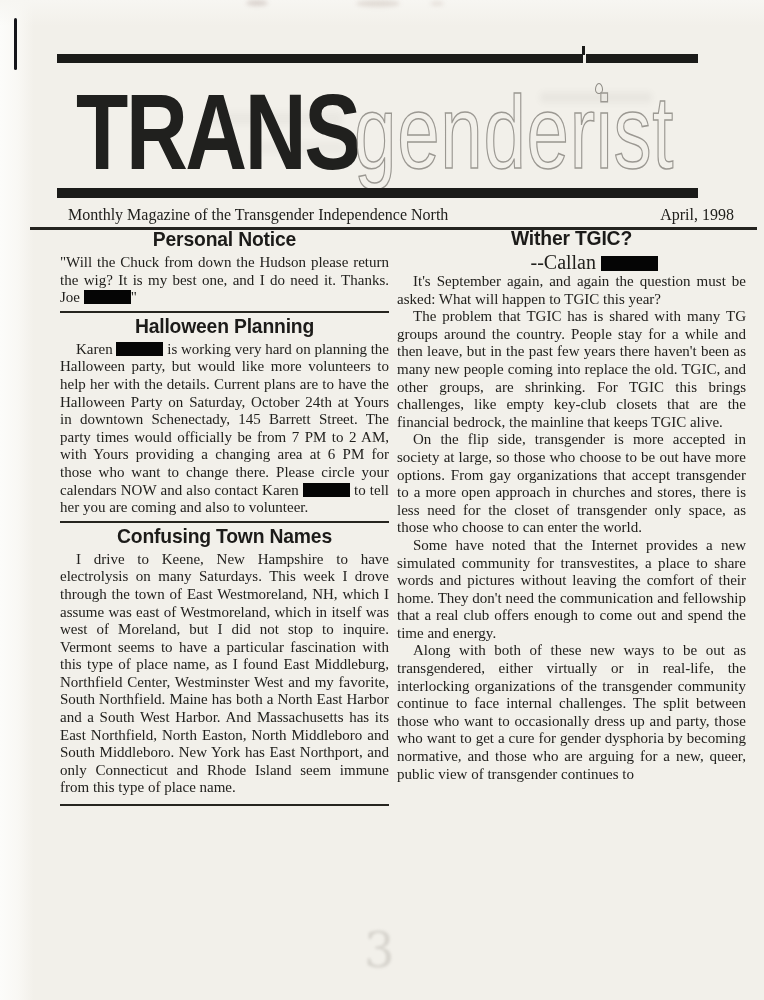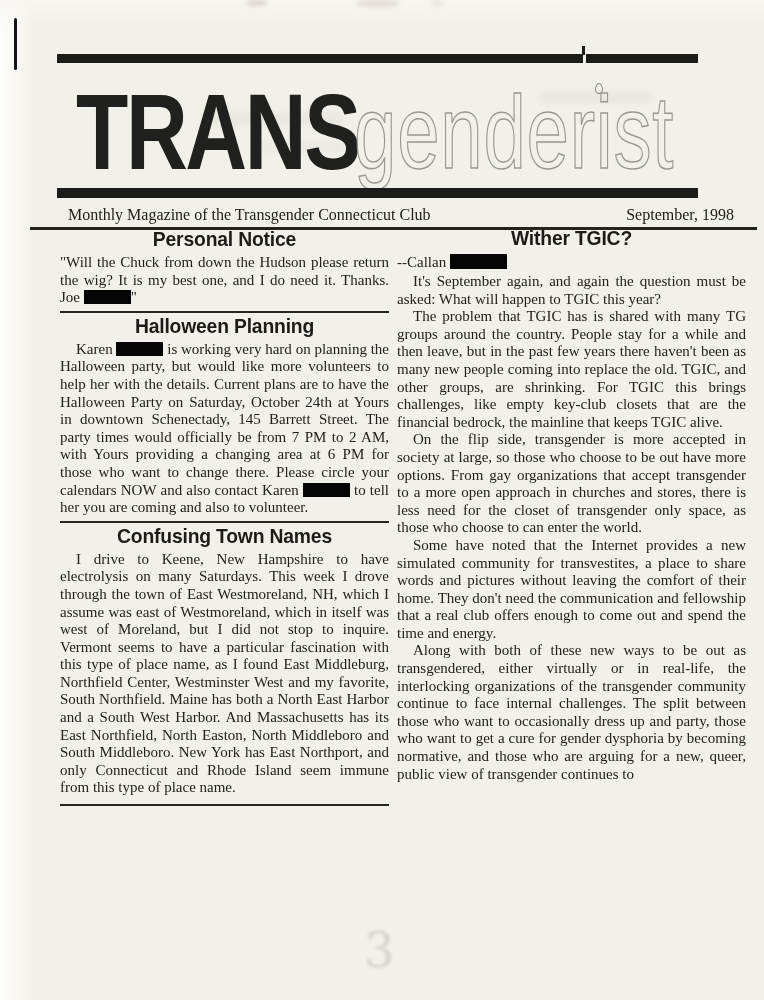--- a/index.html
+++ b/index.html
@@ -61,21 +61,21 @@
   .col-right{left:397px;top:225px;width:349px;}
   .headline{
     font-family:"Liberation Sans","DejaVu Sans",sans-serif;font-weight:bold;
     font-size:21px;line-height:24px;text-align:center;margin:1px 0 3px 0;color:#1c1b19;
     transform:scaleX(0.92);letter-spacing:-0.2px;
   }
   .body-p{margin:0;font-size:15px;line-height:17.6px;text-align:justify;color:#22211e;}
   .indent{text-indent:16px;}
   .rule{height:2px;background:#26251f;margin:4px 0 0 0;border:0;}
   .rule-end{margin-top:7px;}
-  .byline{font-size:15px;line-height:18px;margin:0 88px 2px 0;}
+  .byline{font-size:20px;line-height:18px;text-align:right;margin:0 88px 2px 0;}
   .redact{display:inline-block;width:47px;height:14px;background:#050505;vertical-align:-2px;}
   .redact-lg{width:57px;height:15px;}
 </style>
 </head>
 <body>
 
 <div class="page">
 
   <div class="scan-edge-left"></div>
   <div class="scan-edge-top"></div>
@@ -89,22 +89,22 @@
   <div class="diamond-artifact"></div>
   <div class="ghost-pagenum">3</div>
 
   <div class="bar bar-top"></div>
   <div class="bar-notch"></div>
   <div class="bar-tick"></div>
   <h1 class="logo-bold">TRANS</h1>
   <h1 class="logo-light">genderist</h1>
   <div class="bar bar-bottom"></div>
   <div class="subhead">
-    <span>Monthly Magazine of the Transgender Connecticut Club</span>
-    <span>September, 1998</span>
+    <span>Monthly Magazine of the Transgender Independence North</span>
+    <span>April, 1998</span>
   </div>
   <div class="thin-rule"></div>
 
   <div class="col col-left">
 
     <h2 class="headline">Personal Notice</h2>
     <p class="body-p"><span>"Will the Chuck from down the Hudson please return the wig?  It is my best one, and I do need it.  Thanks.  Joe</span> <span class="redact"></span><span>"</span></p>
 
     <div class="rule"></div>
     <h2 class="headline">Halloween Planning</h2>

